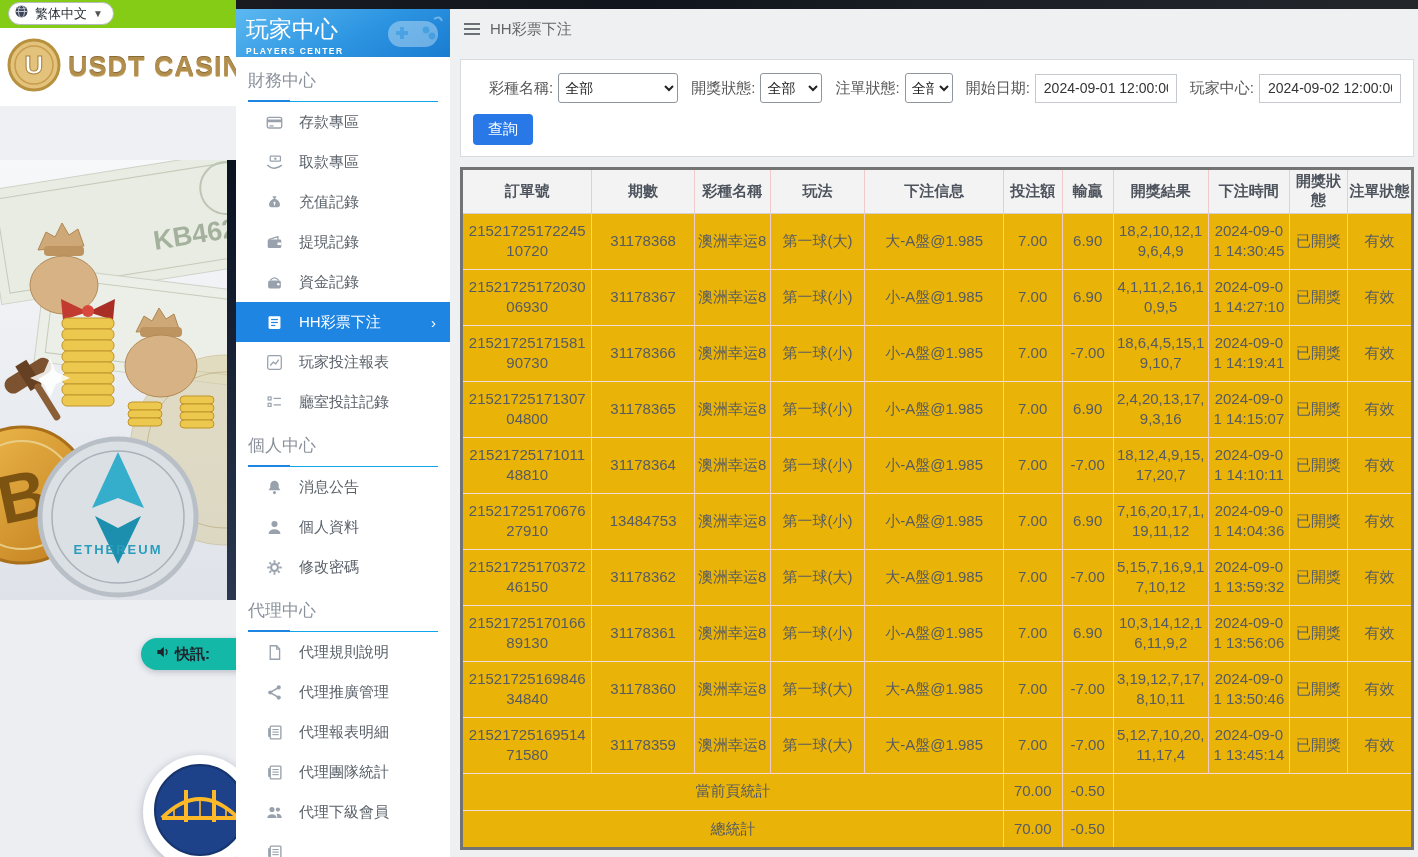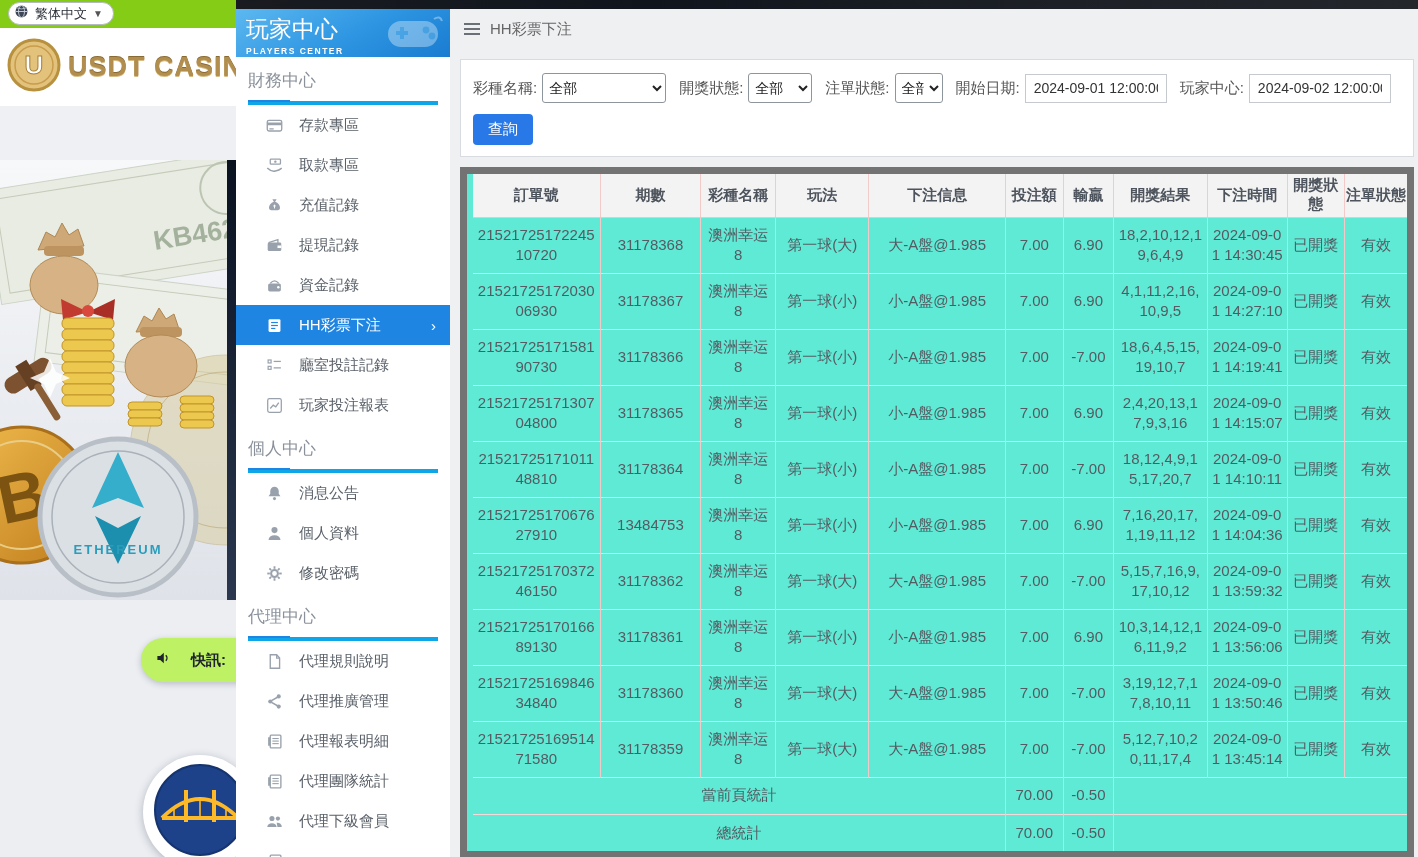--- a/index.html
+++ b/index.html
@@ -14,70 +14,70 @@
     border:1px solid #b4b9c2; border-radius:12px; background:#fff; cursor:pointer; }
   .lang-pill .txt { font-size:13px; color:#2a2f38; }
   .lang-pill .caret { font-size:10px; color:#555; }
   .logo-row { background:#fff; height:78px; display:flex; align-items:center; gap:7px; padding-left:7px;
     box-shadow:0 2px 3px rgba(60,70,90,.12); }
   .brand-text { font-size:27px; font-weight:bold; letter-spacing:1px; color:#b18e4e;
     text-shadow:0 1px 0 #d8bc83, 0 -1px 0 #8a6a33; white-space:nowrap; }
   .left-gap { height:54px; background:#eef0f3; }
   .hero { height:440px; }
   .left-bottom { height:257px; background:#eceef2; }
-  .news-pill { position:absolute; left:141px; top:638px; width:120px; height:44px; background:#bef264;
-    border-radius:22px; box-shadow:0 2px 6px rgba(40,50,70,.25); display:flex; align-items:center; gap:20px;
+  .news-pill { position:absolute; left:141px; top:638px; width:120px; height:32px; background:#14b8a6;
+    border-radius:22px; box-shadow:0 2px 6px rgba(40,50,70,.25); display:flex; align-items:center; gap:4px;
     padding-left:14px; cursor:pointer; }
   .news-pill .txt { font-size:15px; font-weight:bold; color:#20242c; }
   .support-circle { position:absolute; left:143px; top:755px; width:114px; height:114px; background:#fff;
     border-radius:50%; box-shadow:0 2px 8px rgba(40,50,70,.3); display:flex; align-items:center; justify-content:center; cursor:pointer; }
 
   
   .right-col { flex:1; display:flex; flex-direction:column; min-width:0; }
   .top-strip { height:9px; background:linear-gradient(90deg,#191b21,#10151d 35%,#1d2127 70%,#23262b); }
   .right-body { flex:1; display:flex; min-height:0; }
 
   
   .sidebar { flex:0 0 214px; width:214px; background:#fff; overflow:hidden; }
   .ph-header { height:48px; background:linear-gradient(150deg,#5cb8f0 0%,#2d95e2 55%,#1a7cd0 100%);
     color:#fff; padding:5px 10px; position:relative; overflow:hidden; }
   .ph-title { font-size:23px; font-weight:normal; }
   .ph-sub { font-size:8.5px; letter-spacing:1.5px; margin-top:1px;font-weight:bold; }
   .ph-pad-icon { position:absolute; right:6px; top:4px; opacity:.4; }
   .section-title { margin:12px 12px 0; padding-bottom:9px; font-size:17px; color:#8a919b;
-    border-bottom:4px solid #0ea5e9; position:relative; }
+    border-bottom:1px solid #0ea5e9; position:relative; }
   .section-title::after { content:""; position:absolute; left:0; bottom:-1px; width:42px; height:2px; background:#1f85e3; }
   .menu-item { height:40px; display:flex; align-items:center; gap:16px; padding-left:30px;
     font-size:15px; color:#5a6169; cursor:pointer; position:relative; }
   .menu-item .mi-icon { width:17px; height:17px; color:#99a2ac; flex:0 0 17px; }
   .menu-item.active { background:#1f85e3; color:#fff; }
   .menu-item.active .mi-icon { color:#fff; }
   .menu-item .chev { position:absolute; right:14px; font-size:15px; color:#fff; }
 
   
   .main { flex:1; background:#eff0f2; min-width:0; overflow:hidden; }
   .main-header { height:40px; display:flex; align-items:center; gap:10px; padding-left:14px; color:#666; }
   .burger { display:flex; flex-direction:column; gap:3px; cursor:pointer; }
   .burger i { display:block; width:16px; height:2px; background:#6b6f76; }
   .page-title { font-size:15px; color:#666; }
 
   .filter-card { background:#fff; border:1px solid #d8dbdf; margin:10px 4px 0 10px; padding:13px 12px 11px; }
-  .filter-row { display:flex; align-items:center; gap:5px; font-size:15px; color:#555; white-space:nowrap; }
+  .filter-row { display:flex; align-items:center; gap:5px; font-size:15px; color:#555; white-space:nowrap;margin-left:16px; }
   .filter-row label { margin-left:8px; }
   .filter-row label:first-child { margin-left:0; }
   select { height:30px; border:1px solid #8f959c; border-radius:3px; background:#fff; font-size:14px; color:#222;
     padding:0 2px; font-family:inherit; }
   .sel-lottery { width:124px; }
   .sel-draw { width:64px; }
   .sel-order { width:48px; }
   .date-input { height:29px; width:142px; border:1px solid #c6c9ce; font-size:14px; color:#333; padding:0 8px; font-family:inherit; }
   .search-btn { margin-top:11px; background:#2878e8; color:#fff; border:none; border-radius:4px;
     padding:0 15px; height:31px; font-size:15px; cursor:pointer; font-family:inherit; }
 
-  .table-card { background:#5eead4; border:7px solid #737373; margin:10px 4px 0 10px;padding-left:6px; }
+  .table-card { background:#eab308; border:3px solid #737373; margin:10px 4px 0 10px; }
   table { width:100%; border-collapse:collapse; table-layout:fixed; }
   th { background:#f3f3f3; height:43px; font-size:15px; font-weight:bold; color:#4e545d;
     border-left:1px solid #f2caca; border-bottom:1px solid #d2d2d2; padding:0 1px; overflow:hidden; }
   th:first-child, td:first-child { border-left:none; }
   td { text-align:center; font-size:15px; color:#565b63; height:56px;
     border-left:1px solid #f2caca; border-top:1px solid #f6dada; padding:2px 3px;
     line-height:1.35; word-break:break-all; }
   tbody tr:first-child td { border-top:none; }
   tr.summary td { height:37px; }
 </style>
@@ -301,33 +301,33 @@
                   <rect x="3" y="2.5" width="14" height="15" rx="1.5" fill="currentColor"></rect>
                   <line x1="6" y1="6.5" x2="14" y2="6.5" stroke="#1f85e3" stroke-width="1.4"></line>
                   <line x1="6" y1="10" x2="14" y2="10" stroke="#1f85e3" stroke-width="1.4"></line>
                   <line x1="6" y1="13.5" x2="11" y2="13.5" stroke="#1f85e3" stroke-width="1.4"></line>
                 </svg></span>
               <span>HH彩票下注</span>
               <span class="chev">›</span>
             </div>
             <div class="menu-item">
               <span class="mi-icon"><svg width="17" height="17" viewBox="0 0 20 20">
+                  <rect x="2" y="2" width="16" height="16" rx="2" fill="none" stroke="currentColor" stroke-width="1.5"></rect>
+                  <polyline points="5,13.5 8.5,9.5 11.5,11.5 15,6.5" fill="none" stroke="currentColor" stroke-width="1.6"></polyline>
+                </svg></span>
+              <span>玩家投注報表</span>
+            </div>
+            <div class="menu-item">
+              <span class="mi-icon"><svg width="17" height="17" viewBox="0 0 20 20">
                   <rect x="2.5" y="3.5" width="3.5" height="3.5" fill="none" stroke="currentColor" stroke-width="1.4"></rect>
                   <rect x="2.5" y="11" width="3.5" height="3.5" fill="none" stroke="currentColor" stroke-width="1.4"></rect>
                   <line x1="9" y1="5.2" x2="17.5" y2="5.2" stroke="currentColor" stroke-width="1.5"></line>
                   <line x1="9" y1="12.8" x2="17.5" y2="12.8" stroke="currentColor" stroke-width="1.5"></line>
                 </svg></span>
               <span>廳室投註記錄</span>
-            </div>
-            <div class="menu-item">
-              <span class="mi-icon"><svg width="17" height="17" viewBox="0 0 20 20">
-                  <rect x="2" y="2" width="16" height="16" rx="2" fill="none" stroke="currentColor" stroke-width="1.5"></rect>
-                  <polyline points="5,13.5 8.5,9.5 11.5,11.5 15,6.5" fill="none" stroke="currentColor" stroke-width="1.6"></polyline>
-                </svg></span>
-              <span>玩家投注報表</span>
             </div>
             <div class="section-title">個人中心</div>
             <div class="menu-item">
               <span class="mi-icon"><svg width="17" height="17" viewBox="0 0 20 20">
                   <path d="M10 2 a5 5 0 0 1 5 5 v3.2 l2 3 H3 l2 -3 V7 a5 5 0 0 1 5 -5 z" fill="currentColor"></path>
                   <circle cx="10" cy="16" r="1.8" fill="currentColor"></circle>
                 </svg></span>
               <span>消息公告</span>
             </div>
             <div class="menu-item">

